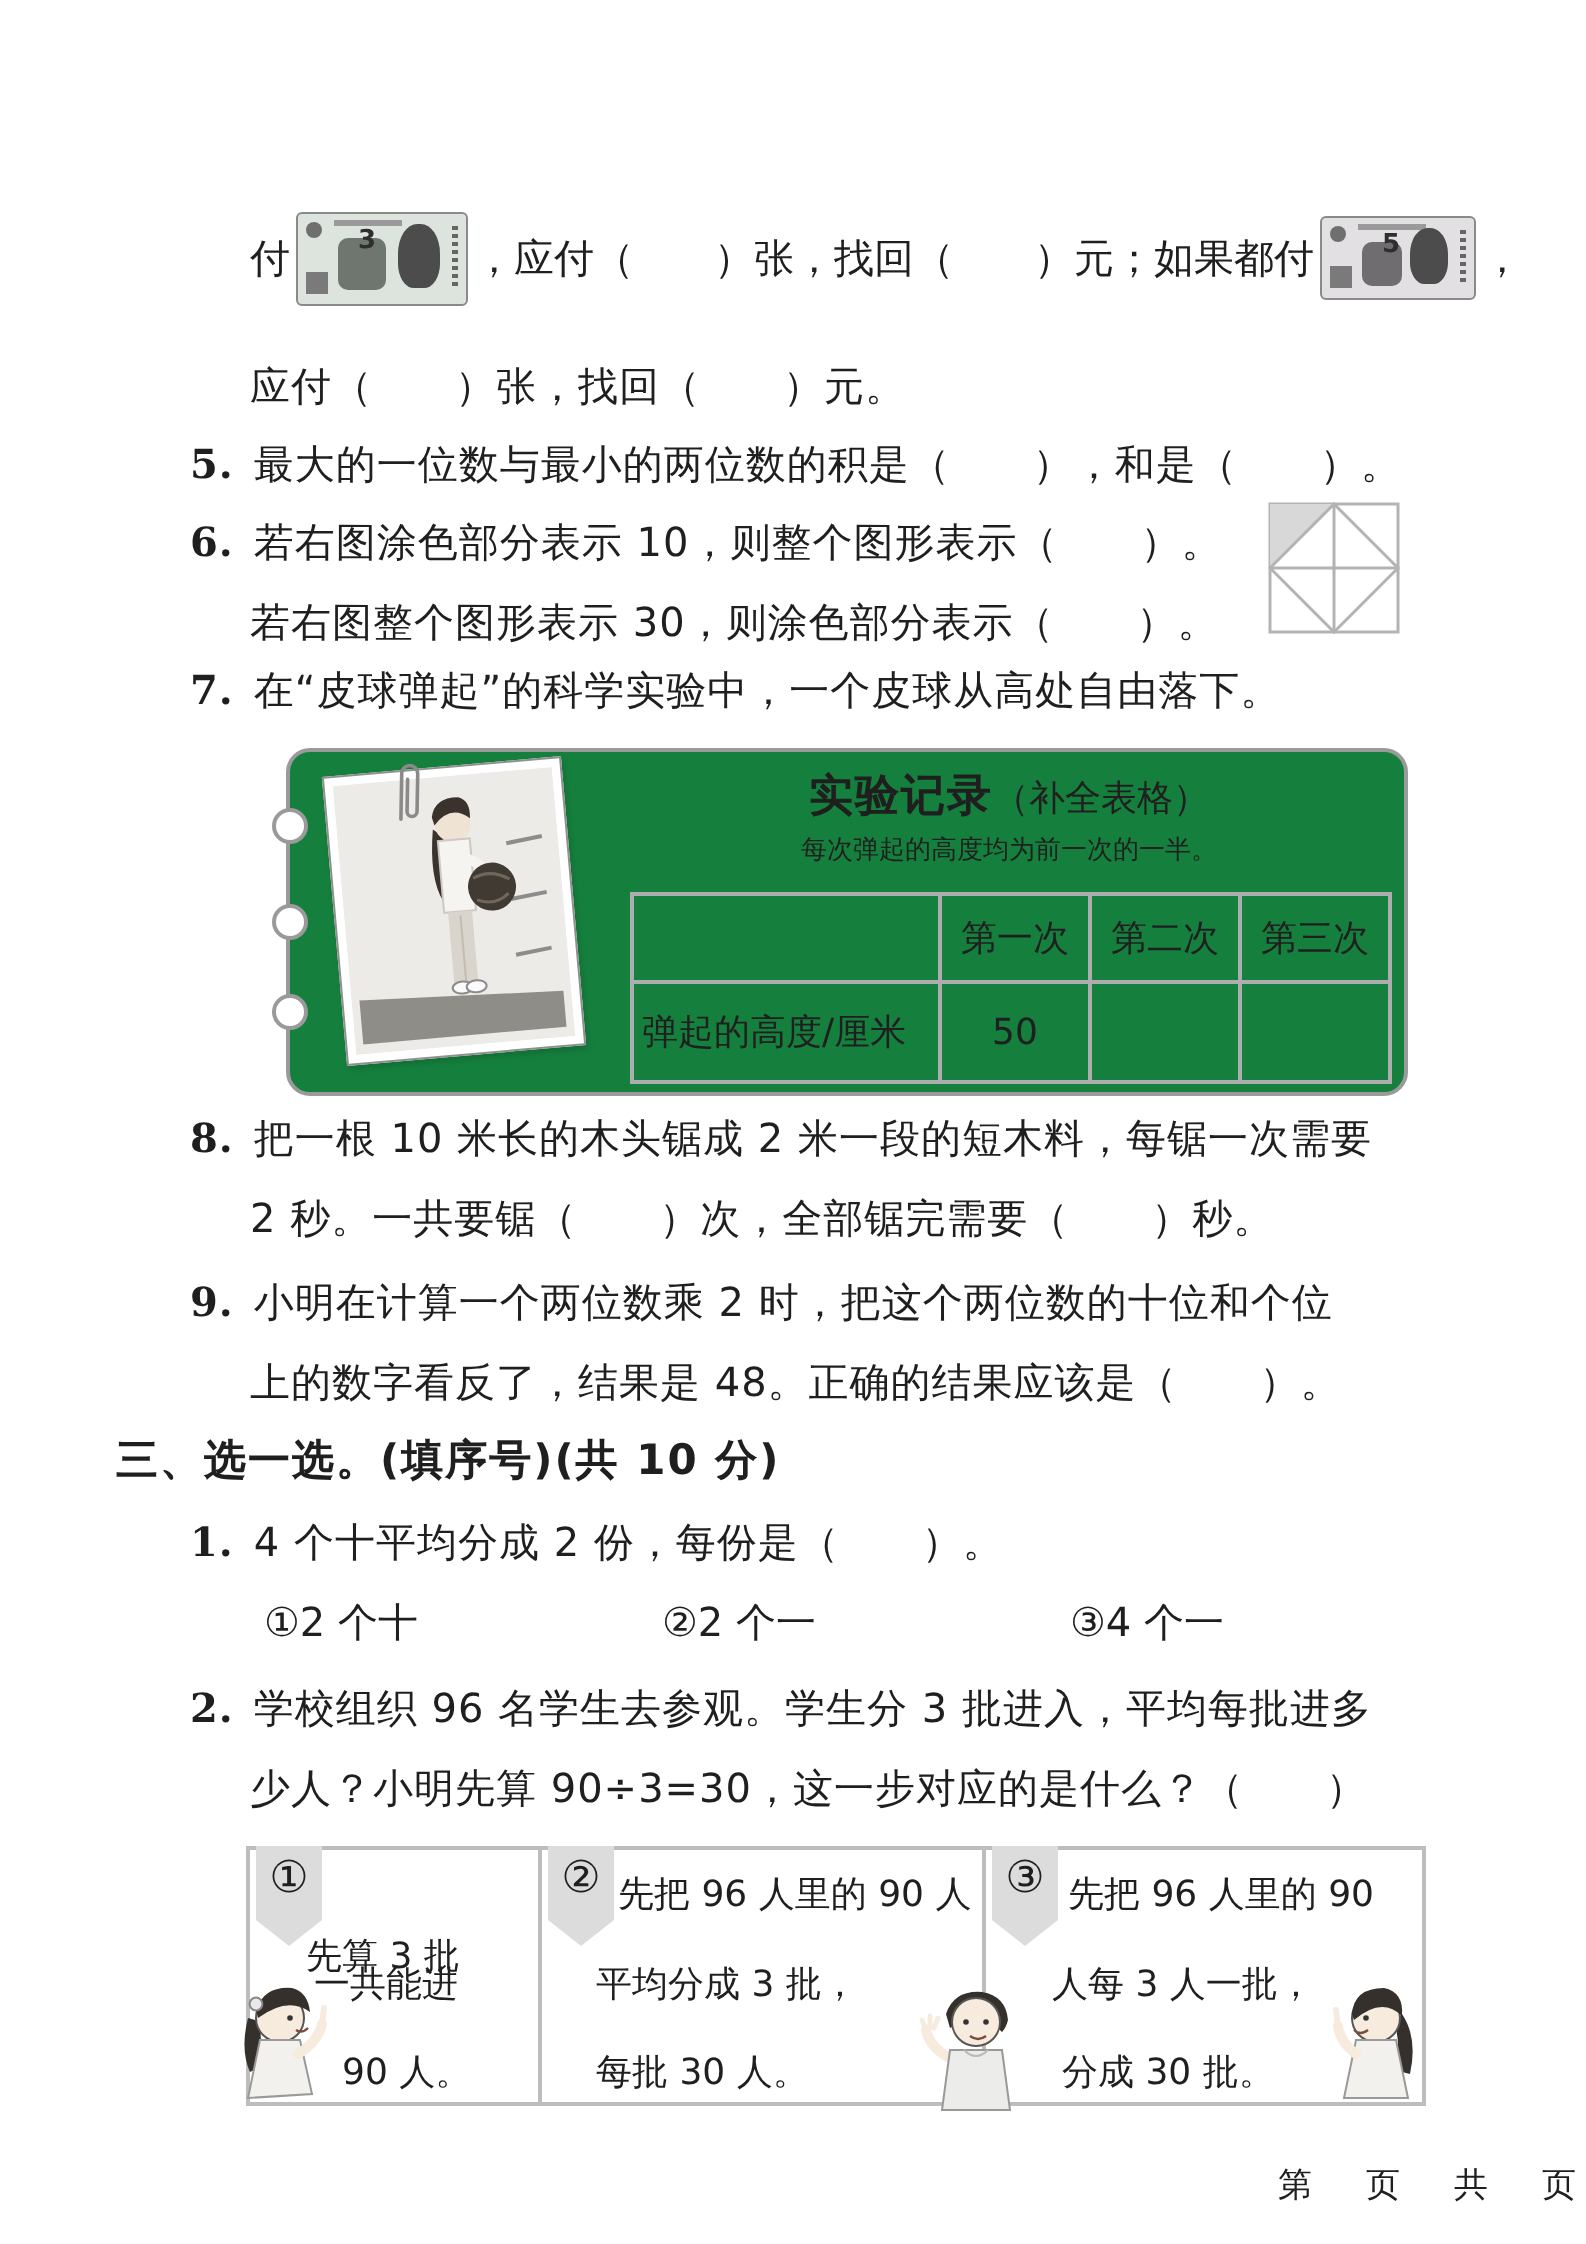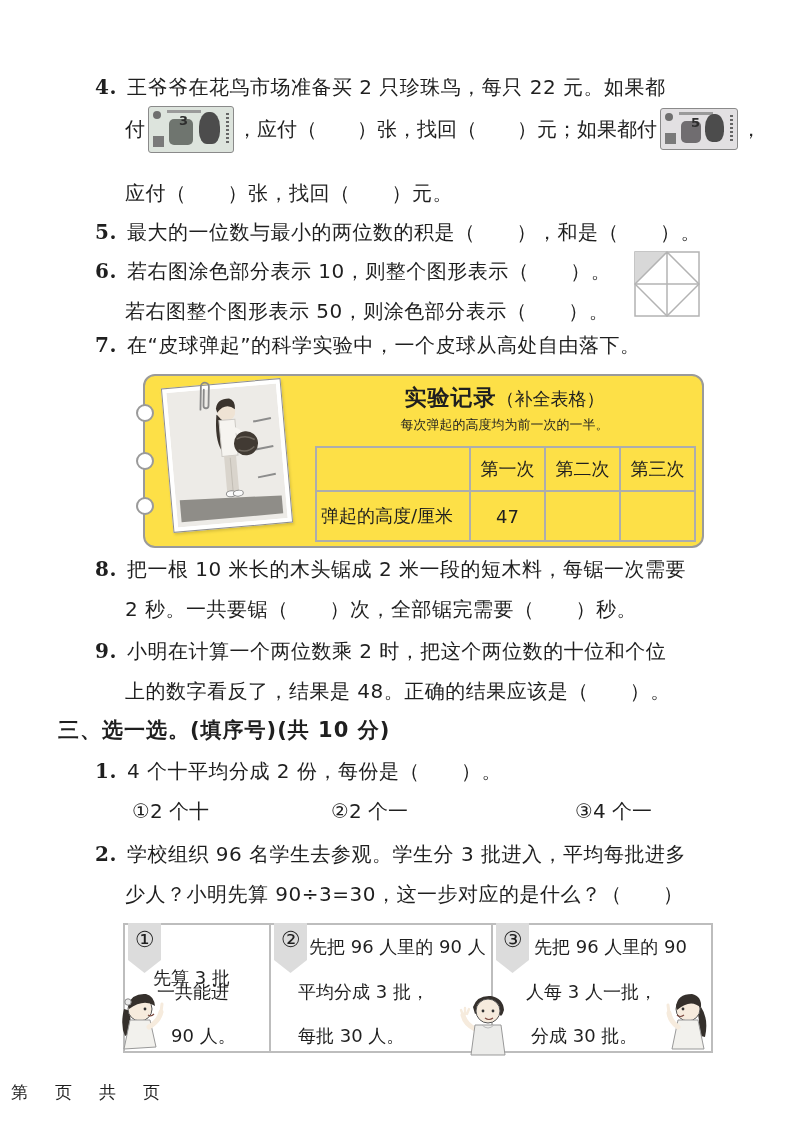--- a/index.html
+++ b/index.html
@@ -26,21 +26,21 @@
   .note-5 .portrait { width:19px; height:28px; }
   .note .serial  { position:absolute; right:4px; top:6px; width:3px; height:30px;
                    background:repeating-linear-gradient(#666 0 2px, transparent 2px 4px); }
   .note-5 .serial{ height:26px; }
 
   
   .fig6 { position:absolute; left:634px; top:251px; }
 
   
   .expbox { position:absolute; left:143px; top:374px; width:557px; height:170px;
-            border:2px solid #9a9a9a; border-radius:12px; background:#fde047; }
+            border:2px solid #9a9a9a; border-radius:12px; background:#15803d; }
   .notch  { position:absolute; left:-9px; width:14px; height:14px; background:#fff;
             border:2px solid #9a9a9a; border-radius:50%; }
   .photo  { position:absolute; left:22px; top:7px; width:120px; height:145px;
             background:#fff; border:1px solid #8f8f8f; transform:rotate(-5deg);
             box-shadow:1px 2px 3px rgba(0,0,0,.15); padding:4px; box-sizing:border-box; }
   .clip   { position:absolute; left:34px; top:-8px; transform:rotate(6deg); z-index:3; }
   .exptitle { position:absolute; left:172px; top:7px; width:375px; text-align:center; white-space:nowrap; }
   .exptitle .b { font-size:22px; font-weight:bold; letter-spacing:1px; }
   .exptitle .n { font-size:18px; }
   .expsub  { position:absolute; left:172px; top:40px; width:375px; text-align:center;
@@ -66,31 +66,28 @@
   .ribbon span { font-size:22px; line-height:34px; }
   .choice .l { position:absolute; white-space:nowrap; z-index:1; }
   .c1-l1 { top:10px;  left:28px;margin-top:31px; } .c1-l2 { top:55px; left:32px; } .c1-l3 { top:99px; left:46px; }
   .c2-l1 { top:10px;  left:38px; } .c2-l2 { top:55px; left:27px; } .c2-l3 { top:99px; left:27px; }
   .c3-l1 { top:10px;  left:41px; } .c3-l2 { top:55px; left:33px; } .c3-l3 { top:99px; left:38px; }
   .kid { position:absolute; z-index:2; }
   .kid1 { left:-13px; bottom:-14px; }
   .kid2 { right:-26px; bottom:-16px; }
   .kid3 { right:-8px; bottom:-16px; }
 
-  .footer { position:absolute; left:0; right:0; top:1081px; text-align:left;
-            font-size:17px; letter-spacing:5px;padding-left:11px; }
+  .footer { position:absolute; left:0; right:0; top:1081px; text-align:right;
+            font-size:17px; letter-spacing:5px; }
 </style>
 </head>
 <body>
 
 <div class="page">
 
-  <div class="tline" style="left:95px; top:74px;">
-    <span class="qnum">4.</span><span>王爷爷在花鸟市场准备买 2 只珍珠鸟，每只 22 元。如果都</span>
-  </div>
 
   <div class="q4row">
     <span>付</span>
     <span class="note note-10">
       <span class="topbar"></span>
       <span class="emblem"></span>
       <span class="qr"></span>
       <span class="blotch"></span>
       <span class="denom">3</span>
       <span class="portrait"></span>
@@ -114,21 +111,21 @@
   </div>
 
   <div class="tline" style="left:95px; top:219px;">
     <span class="qnum">5.</span><span>最大的一位数与最小的两位数的积是（　　），和是（　　）。</span>
   </div>
 
   <div class="tline" style="left:95px; top:258px;">
     <span class="qnum">6.</span><span>若右图涂色部分表示 10，则整个图形表示（　　）。</span>
   </div>
   <div class="tline" style="left:125px; top:298px;">
-    <span>若右图整个图形表示 50，则涂色部分表示（　　）。</span>
+    <span>若右图整个图形表示 30，则涂色部分表示（　　）。</span>
   </div>
 
   <svg class="fig6" width="66" height="66" viewBox="0 0 66 66">
     <rect x="1" y="1" width="64" height="64" fill="#ffffff" stroke="#b3b3b3" stroke-width="1.5"></rect>
     <polygon points="1,1 33,1 1,33" fill="#d8d8d8"></polygon>
     <polygon points="33,1 65,33 33,65 1,33" fill="none" stroke="#b3b3b3" stroke-width="1.5"></polygon>
     <line x1="1" y1="33" x2="65" y2="33" stroke="#b3b3b3" stroke-width="1.5"></line>
     <line x1="33" y1="1" x2="33" y2="65" stroke="#b3b3b3" stroke-width="1.5"></line>
   </svg>
 
@@ -174,21 +171,21 @@
     <table class="exptable">
       <tbody>
           <tr class="hrow">
         <td class="lbl"></td>
         <td class="c">第一次</td>
         <td class="c">第二次</td>
         <td class="c">第三次</td>
       </tr>
       <tr class="drow">
         <td class="lbl">弹起的高度/厘米</td>
-        <td class="c">47</td>
+        <td class="c">50</td>
         <td class="c"></td>
         <td class="c"></td>
       </tr>
     </tbody>
       </table>
   </div>
 
   <div class="tline" style="left:95px; top:556px;">
     <span class="qnum">8.</span><span>把一根 10 米长的木头锯成 2 米一段的短木料，每锯一次需要</span>
   </div>
@@ -203,21 +200,21 @@
     <span>上的数字看反了，结果是 48。正确的结果应该是（　　）。</span>
   </div>
 
   <div class="sechead">三、选一选。(填序号)(共 10 分)</div>
 
   <div class="tline" style="left:95px; top:758px;">
     <span class="qnum">1.</span><span>4 个十平均分成 2 份，每份是（　　）。</span>
   </div>
   <span class="opt" style="left:132px;">①2 个十</span>
   <span class="opt" style="left:331px;">②2 个一</span>
-  <span class="opt" style="left:535px;margin-left:40px;">③4 个一</span>
+  <span class="opt" style="left:535px;">③4 个一</span>
 
   <div class="tline" style="left:95px; top:841px;">
     <span class="qnum">2.</span><span>学校组织 96 名学生去参观。学生分 3 批进入，平均每批进多</span>
   </div>
   <div class="tline" style="left:125px; top:881px;">
     <span>少人？小明先算 90÷3=30，这一步对应的是什么？（　　）</span>
   </div>
 
   <div class="choices">
 

